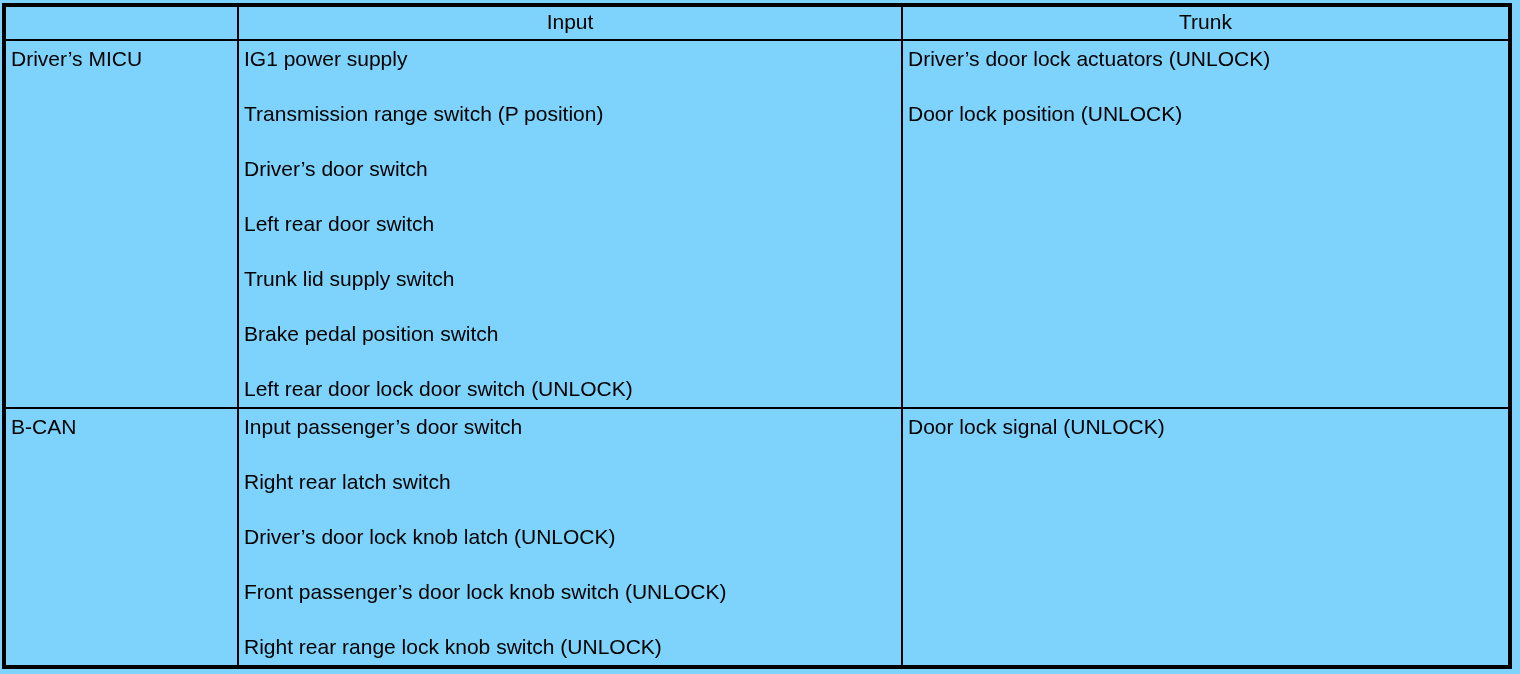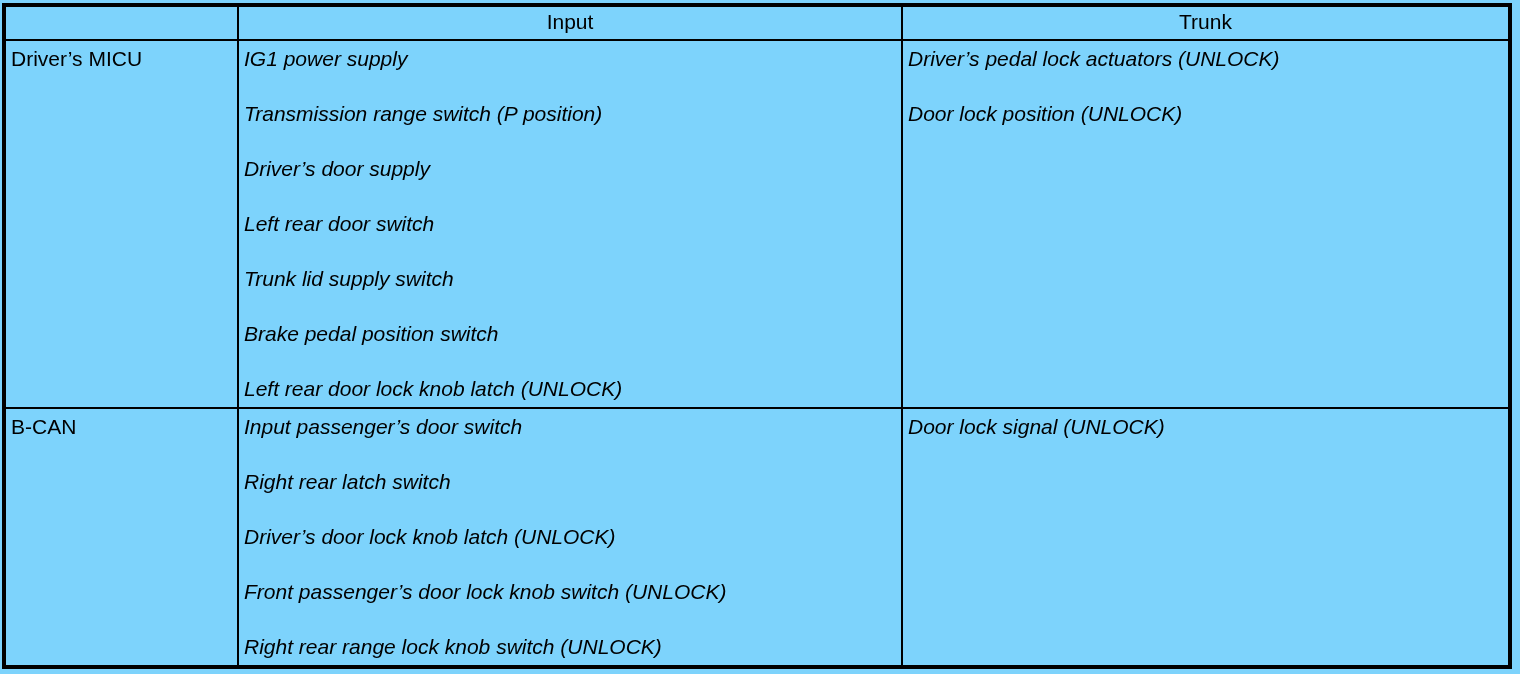--- a/index.html
+++ b/index.html
@@ -43,21 +43,20 @@
     vertical-align: middle;
     padding: 2px 0 4px 0;
   }
   table.io-table tbody td {
     padding: 7px 4px 7px 5px;
   }
   tr.row-micu td { height: 368px; }
   tr.row-bcan td { height: 248px; }
   .cell-list p {
     margin: 0 0 33px 0;
-    font-style: italic;
   }
   .cell-list p:last-child {
     margin-bottom: 0;
   }
   .source-cell p {
     margin: 0;
   }
 </style>
 </head>
 <body>
@@ -77,28 +76,28 @@
       </tr>
     </thead>
     <tbody>
       <tr class="row-micu">
         <td class="source-cell">
           <p>Driver’s MICU</p>
         </td>
         <td class="cell-list">
           <p>IG1 power supply</p>
           <p>Transmission range switch (P position)</p>
-          <p>Driver’s door supply</p>
+          <p>Driver’s door switch</p>
           <p>Left rear door switch</p>
           <p>Trunk lid supply switch</p>
           <p>Brake pedal position switch</p>
-          <p>Left rear door lock knob latch (UNLOCK)</p>
+          <p>Left rear door lock door switch (UNLOCK)</p>
         </td>
         <td class="cell-list">
-          <p>Driver’s pedal lock actuators (UNLOCK)</p>
+          <p>Driver’s door lock actuators (UNLOCK)</p>
           <p>Door lock position (UNLOCK)</p>
         </td>
       </tr>
       <tr class="row-bcan">
         <td class="source-cell">
           <p>B-CAN</p>
         </td>
         <td class="cell-list">
           <p>Input passenger’s door switch</p>
           <p>Right rear latch switch</p>

